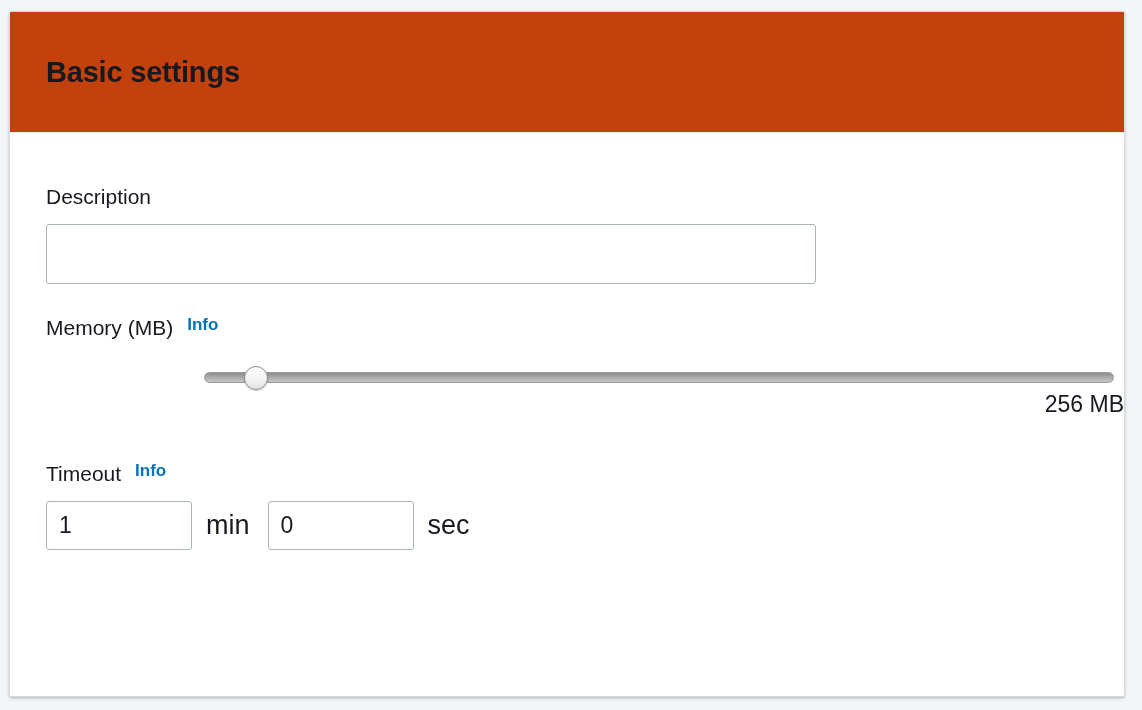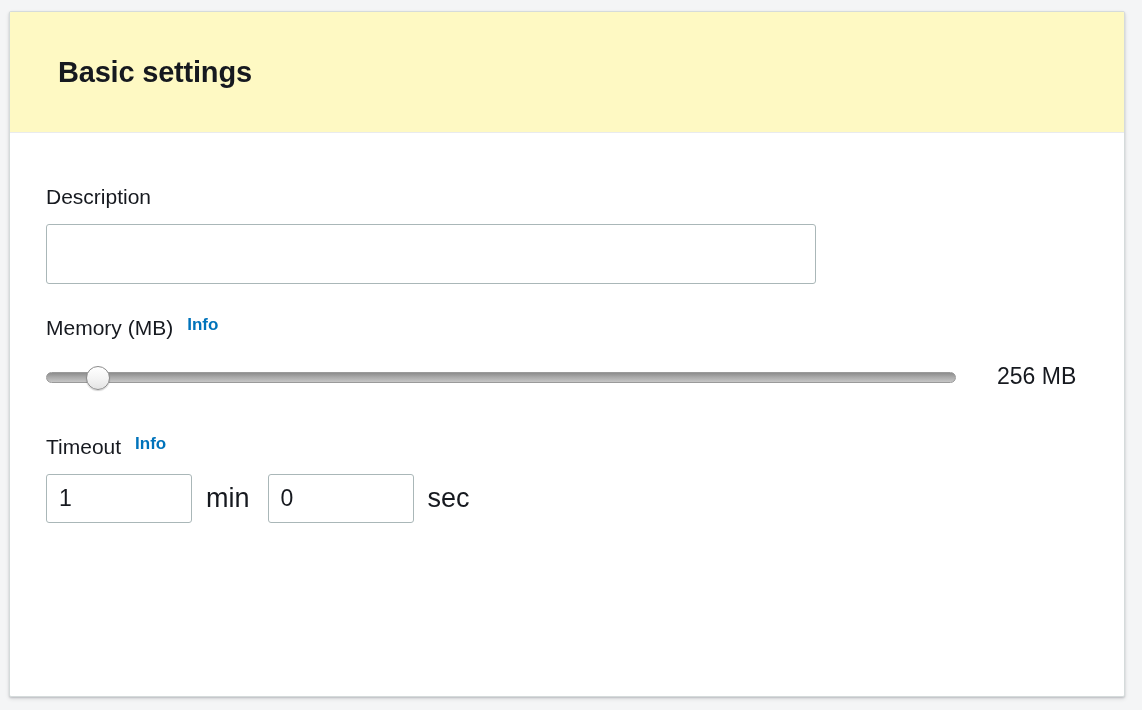--- a/index.html
+++ b/index.html
@@ -24,26 +24,26 @@
     background: #ffffff;
     border: 1px solid #d5dbdb;
     border-radius: 2px;
     box-shadow: 0 1px 2px rgba(0, 7, 22, 0.16), 0 2px 4px rgba(0, 7, 22, 0.10);
     box-sizing: border-box;
     overflow: hidden;
   }
 
   .panel-header {
     height: 121px;
-    background: #fef9c3;
+    background: #c2410c;
     border-bottom: 1px solid #e9ebed;
     box-sizing: border-box;
     display: flex;
     align-items: center;
-    padding-left: 48px;
+    padding-left: 36px;
     text-align: right;
   }
 
   .panel-title {
     font-size: 29px;
     font-weight: bold;
     color: #16191f;
     letter-spacing: -0.2px;
   }
 
@@ -89,22 +89,23 @@
   .helper-text {
     margin-top: 9px;
     font-size: 19px;
     color: #687078;
     line-height: 1.25;
   }
 
   .slider-row {
     margin-top: 24px;
     display: flex;
-    align-items: flex-start;
+    align-items: flex-end;
     gap: 0;
+    flex-direction: column;
   }
 
   .slider-wrap {
     width: 920px;
     display: flex;
     align-items: center;
     height: 28px;
   }
 
   input[type="range"].memory-slider {

